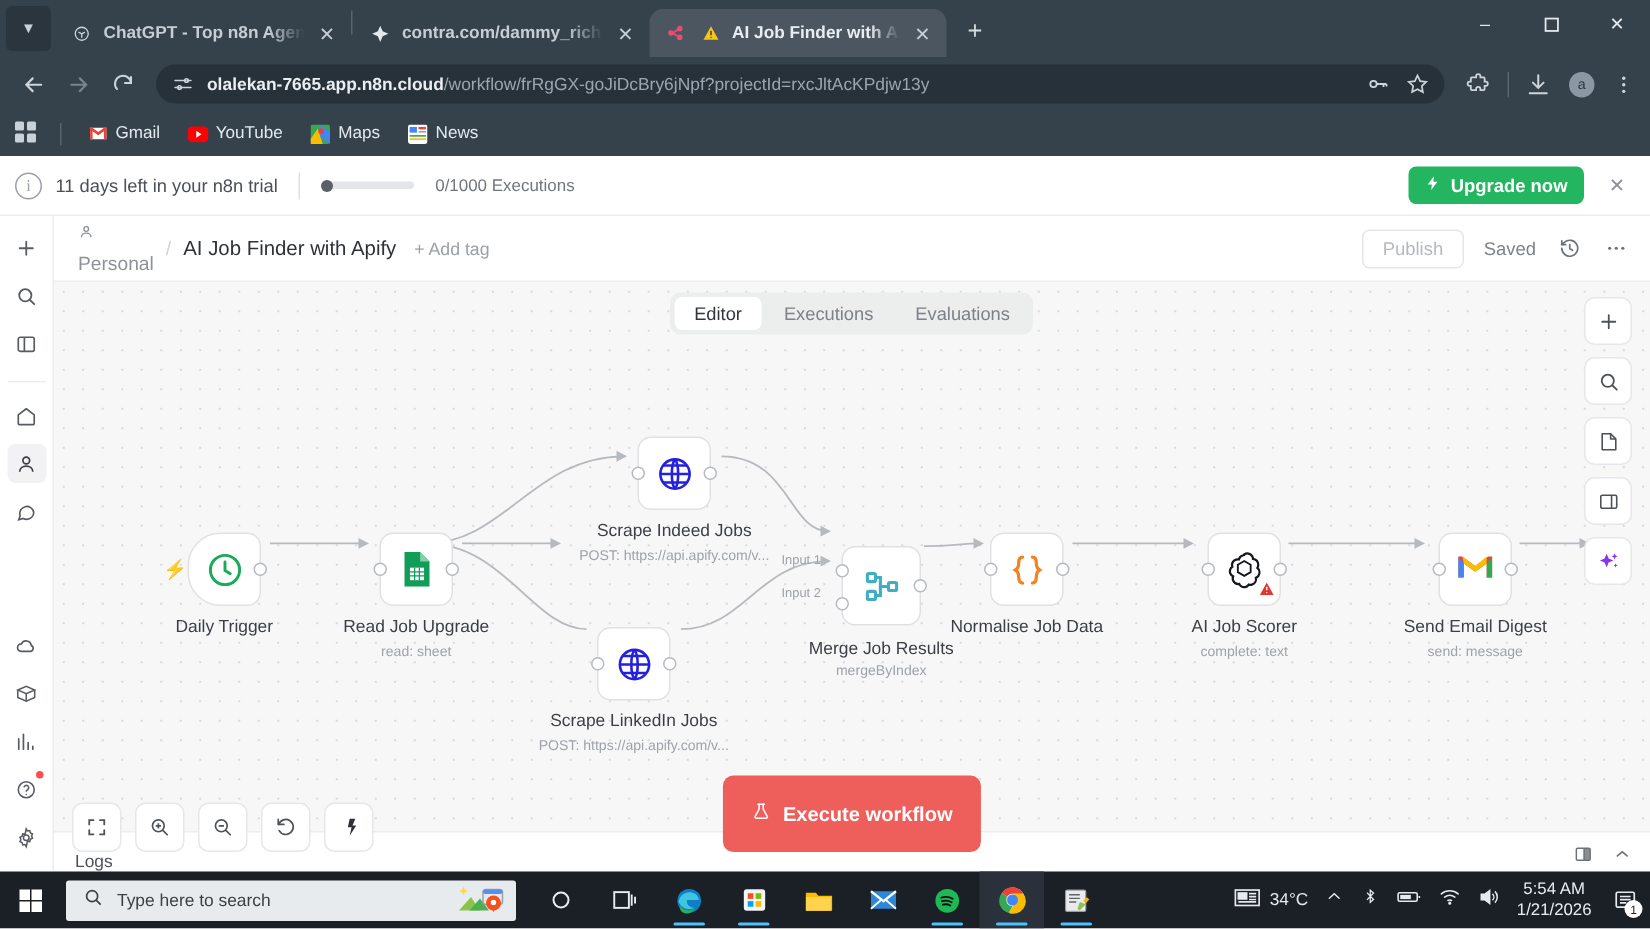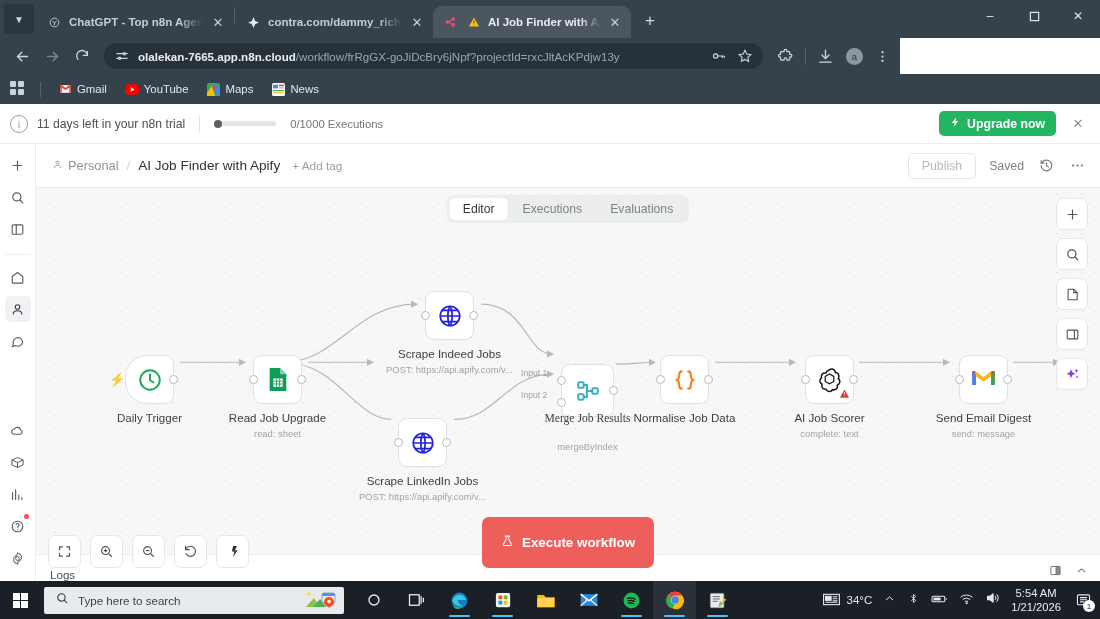--- a/index.html
+++ b/index.html
@@ -34,21 +34,21 @@
      mask-image: linear-gradient(to right, #000 82%, transparent 100%); font-weight: bold; }
   .tab-close { width: 16px; height: 16px; flex:0 0 16px; display:flex;align-items:center;justify-content:center;
      font-size: 13px; color:#c6cdd4; border-radius: 50%; }
   .tab-sep { width:1px; height:16px; background:#5a646e; align-self:center; margin-bottom:8px; }
   .new-tab { width: 26px; height: 26px; margin: 0 0 4px 6px; display:flex;align-items:center;justify-content:center;
      color:#d3dade; font-size:17px; border-radius:50%; }
   .win-controls { position:absolute; right:0; top:0; display:flex; height:32px; }
   .win-btn { width:44px; height:32px; display:flex; align-items:center; justify-content:center; color:#e4e9ed; font-size:12px;}
 
   .chrome-toolbar {
-    position:absolute; top:38px; left:0; width:900px; height:36px;
+    position:absolute; top:38px; left:0; width:1100px; height:36px;
     background:#35414b; display:flex; align-items:center; gap:2px; padding: 0 8px;
   }
   .nav-btn { width:28px; height:28px; display:flex;align-items:center;justify-content:center;
      color:#c9d2d9; border-radius:50%; }
   .nav-btn.disabled { color:#78848e; }
   .omnibox {
     flex: 1 1 auto; height:26px; background:#27313a; border-radius:13px;
     display:flex; align-items:center; padding: 0 6px 0 11px; margin-left:6px; gap:9px; min-width:0;
   }
   .omni-url { font-size:11.6px; color:#e9eef2; white-space:nowrap; overflow:hidden; }
@@ -93,21 +93,21 @@
   .lb-ico { width:26px;height:26px; margin-bottom:6px; border-radius:5px;
      display:flex;align-items:center;justify-content:center; color:#575b62; position:relative; }
   .lb-ico.active { background:#f2f2f4; }
   .lb-div { width:26px;height:1px;background:#ebedef; margin:6px 0 9px; }
   .lb-spacer { flex:1 1 auto; }
   .lb-dot { position:absolute; top:1px; right:2px; width:5px;height:5px;border-radius:50%;background:#ff4d4f; }
 
   .main { flex:1 1 auto; position:relative; }
   .wf-header { height:44px; display:flex; align-items:center; padding:0 14px 0 16px;
      border-bottom:1px solid #ebedef; background:#fff; }
-  .crumb-person { display:flex; align-items:flex-start; gap:5px; font-size:12.8px; color:#8d9298; }
+  .crumb-person { display:flex; align-items:flex-start; gap:5px; font-size:12.8px; color:#8d9298;flex-direction:column; }
   .crumb-slash { color:#cfd3d7; margin:0 8px; font-size:13px; }
   .crumb-title { font-size:13.6px; color:#2f3338; }
   .add-tag { font-size:11.8px; color:#9aa0a6; margin-left:12px; }
   .hdr-right { margin-left:auto; display:flex; align-items:center; gap:13px; }
   .publish-btn { border:1px solid #e4e6e9; border-radius:5px; height:26px; padding:0 13px;
      background:#fff; color:#b5b9bf; font-size:12.3px; }
   .saved-txt { font-size:12.3px; color:#7f848a; }
   .hdr-ico { color:#6d7278; display:flex;align-items:center;justify-content:center; width:18px;height:18px; }
 
   .canvas { position:absolute; top:44px; left:0; right:0; bottom:0;
@@ -578,21 +578,21 @@
               <svg width="26" height="26" viewBox="0 0 24 24" fill="none" stroke="#3eaec4" stroke-width="1.9">
                 <rect x="3" y="4" width="5" height="5" rx="1"></rect>
                   <rect x="3" y="15" width="5" height="5" rx="1"></rect>
                 <rect x="16" y="9.5" width="5" height="5" rx="1"></rect>
                 <path d="M8 6.5h3v5.5h5M8 17.5h3V12"></path>
               </svg>
               <span class="port in" style="top:11px;margin-top:0;"></span>
               <span class="port in" style="top:33px;margin-top:0;"></span>
               <span class="port out"></span>
             </div>
-            <div class="node-label" style="top:48px;font-family:Liberation Serif, serif;">Merge Job Results</div>
+            <div class="node-label" style="top:62px;">Merge Job Results</div>
             <div class="node-sub" style="top:77px;">mergeByIndex</div>
           </div>
 
           <div class="node" style="left:624px; top:167px;">
             <div class="node-box">
               <svg width="26" height="26" viewBox="0 0 24 24" fill="none" stroke="#f58220" stroke-width="2" stroke-linecap="round">
                 <path d="M9 4c-2 0-2.4 1.5-2.4 3.5S6.2 11 4.6 12c1.6 1 2 2.5 2 4.5S7 20 9 20"></path>
                 <path d="M15 4c2 0 2.4 1.5 2.4 3.5S17.8 11 19.4 12c-1.6 1-2 2.5-2 4.5S17 20 15 20"></path>
               </svg>
               <span class="port in"></span>

